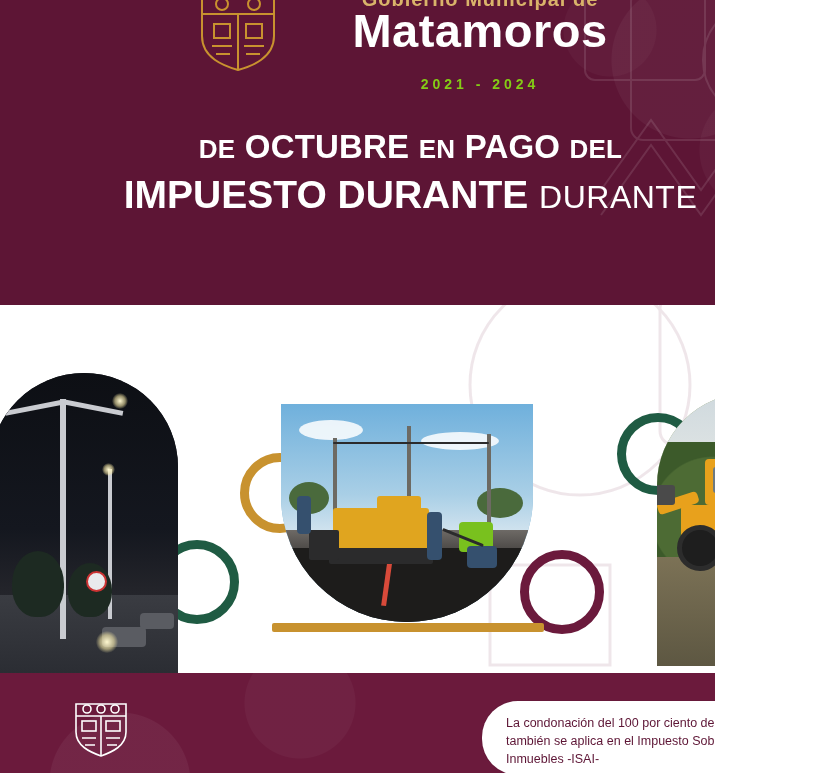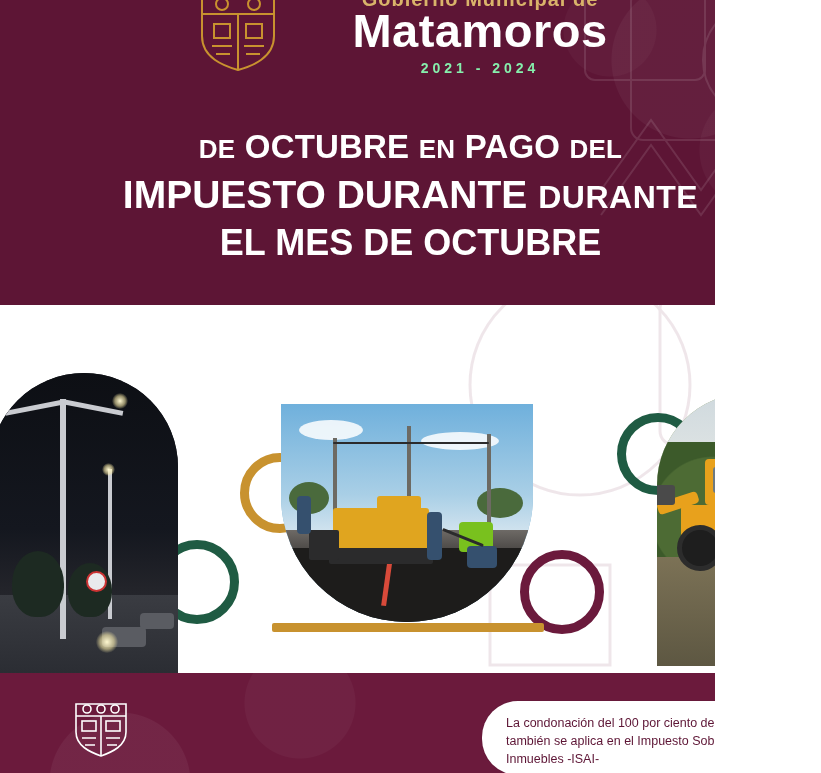--- a/index.html
+++ b/index.html
@@ -72,24 +72,24 @@
     text-align: center;
     color: #ffffff;
     font-size: 47px;
     font-weight: bold;
     letter-spacing: 0.5px;
     line-height: 50px;
   }
   .city-years {
     position: absolute;
     left: 330px;
-    top: 60px;
+    top: 76px;
     width: 300px;
     text-align: center;
-    color: #86efac;
+    color: #84cc16;
     font-size: 14px;
     letter-spacing: 4px;
     font-weight: bold;
   }
 
   
   .headline {
     position: absolute;
     left: 40px;
     top: 124px;
@@ -97,21 +97,21 @@
     text-align: center;
     color: #ffffff;
     line-height: 46px;
   }
   .hl-row { display: block; white-space: nowrap; }
   .hl-1 { font-size: 43px; font-weight: bold; }
   .hl-1 .light { font-size: 35px; font-weight: bold; }
   .hl-2 { font-size: 33px; font-weight: bold; letter-spacing: 0.2px; }
   .hl-2 .small { font-size: 26px; }
   .hl-3 { font-size: 39px; font-weight: bold; }
-  .hl-3 .light { font-size: 32px; font-weight: bold; letter-spacing: 0.5px; }
+  .hl-3 .light { font-size: 32px; font-weight: normal; letter-spacing: 0.5px; }
   .hl-4 { font-size: 36px; font-weight: bold; }
 
   
   .mid {
     position: absolute;
     left: 0; top: 305px;
     width: 821px; height: 368px;
     background: #ffffff;
     overflow: hidden;
   }
@@ -308,21 +308,20 @@
         <span class="small">DE</span>
         <span>OCTUBRE</span>
         <span class="small">EN</span>
         <span>PAGO</span>
         <span class="small">DEL</span>
       </span>
       <span class="hl-row hl-3">
         <span>IMPUESTO DURANTE</span>
         <span class="light">DURANTE</span>
       </span>
-      <span class="hl-row hl-4">EL MES DE OCTUBRE</span>
     </div>
   </div>
 
   <div class="mid">
 
     <svg class="mid-watermark" viewBox="0 0 420 420">
       <g fill="none" stroke="#6b1a3c" stroke-width="3">
         <circle cx="150" cy="120" r="110"></circle>
         <rect x="230" y="30" width="150" height="150" rx="14"></rect>
         <path d="M240 250 L300 170 L360 250 L420 170"></path>

